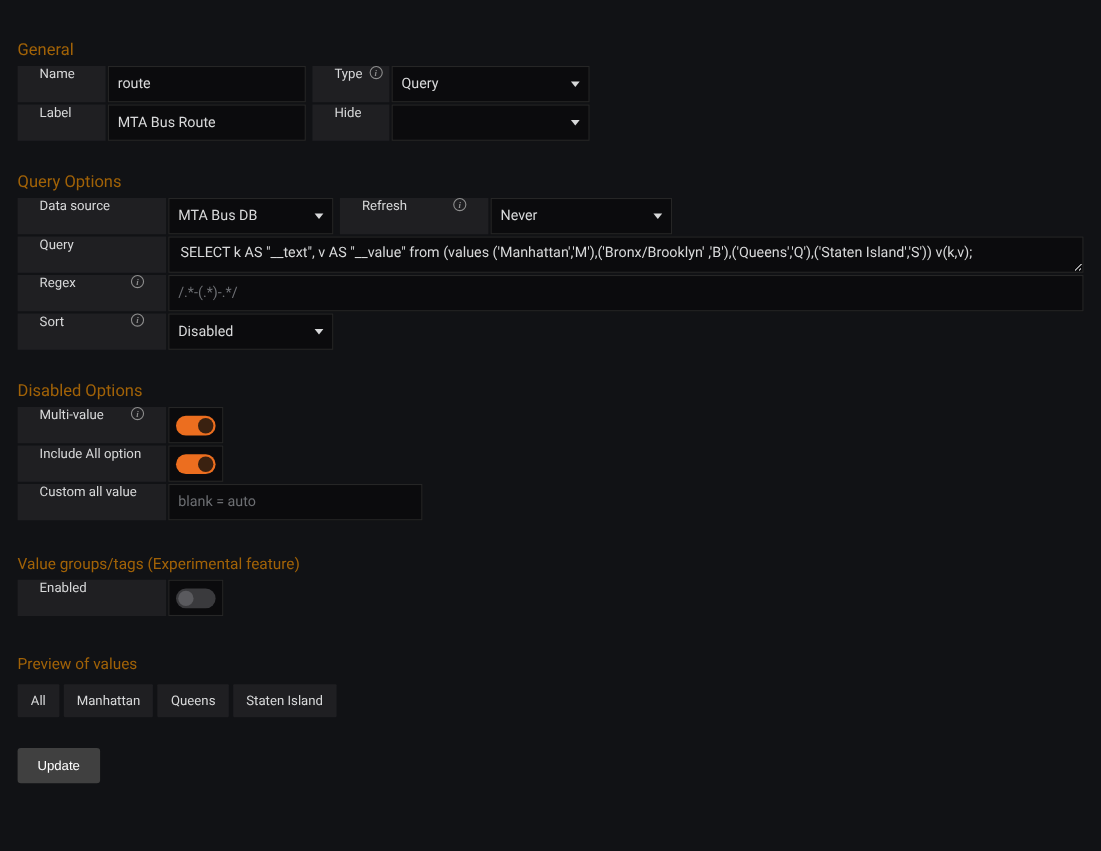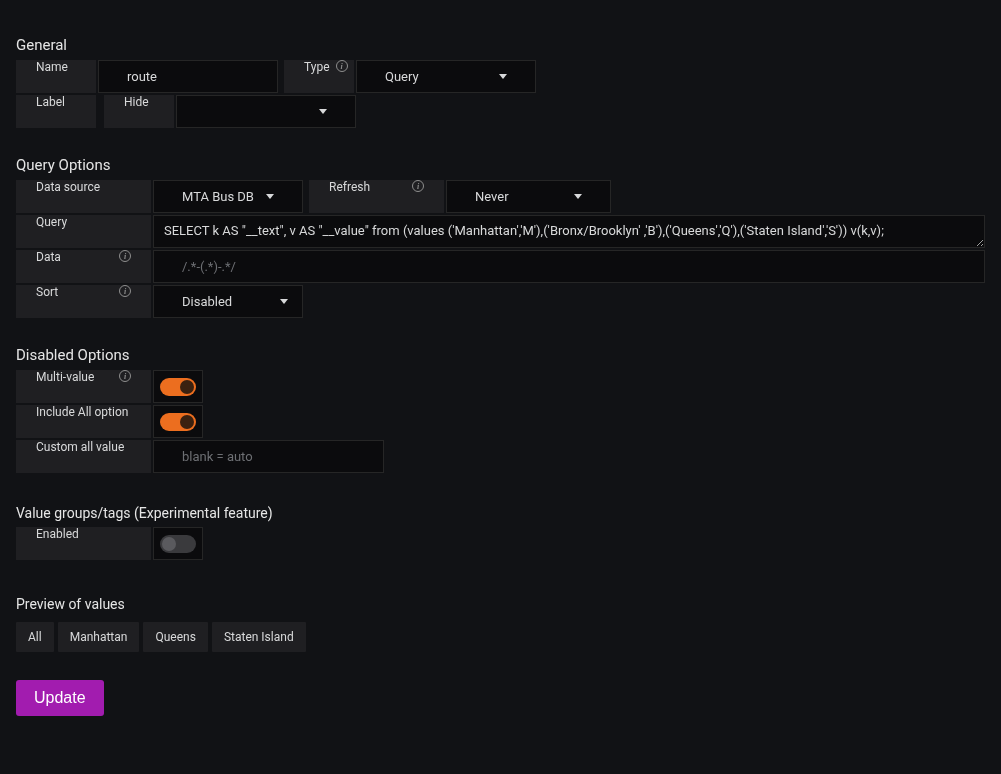--- a/index.html
+++ b/index.html
@@ -5,21 +5,21 @@
   * { box-sizing: border-box; margin: 0; padding: 0; }
   body {
     background: #111215;
     color: #d8d9da;
     font-family: -apple-system, BlinkMacSystemFont, "Segoe UI", Roboto, Helvetica, Arial, sans-serif;
     font-size: 13px;
     padding: 16px;
     width: 1001px;
   }
   .section-title {
-    color: #e5e5e5;
+    color: #a16207;
     font-size: 15px;
     font-weight: 400;
     margin-top: 20px;
     margin-bottom: 6px;
   }
   .section-title.large {
     font-size: 14px;
   }
   .row {
     display: flex;
@@ -39,21 +39,21 @@
   }
   .label-sm { width: 80px; }
   .label-md { width: 135px; }
   .label-type { width: 70px; }
 
   .text-input, .select-wrap, .textarea-wrap {
     background: #0b0b0d;
     border: 1px solid #262626;
     color: #d8d9da;
     height: 33px;
-    padding: 0 28px;
+    padding: 0 8px;
     font-size: 13px;
     font-family: inherit;
   }
   .text-input { outline: none; }
   .text-input::placeholder { color: #6d6f73; }
   .select-wrap {
     display: flex;
     align-items: center;
     justify-content: space-between;
     cursor: pointer;
@@ -123,25 +123,25 @@
   .chips { display: flex; flex-wrap: wrap; gap: 4px; margin-top: 10px; }
   .chip {
     background: #1f1f22;
     color: #d8d9da;
     font-size: 12px;
     padding: 8px 12px;
     border-radius: 1px;
   }
 
   .btn-update {
-    background: #a21caf;
+    background: #404040;
     color: #fff;
     border: none;
     padding: 9px 18px;
-    font-size: 16px;
+    font-size: 12px;
     border-radius: 3px;
     cursor: pointer;
     margin-top: 28px;
   }
 
   
   .w-name-input { width: 180px; }
   .w-label-input { width: 180px; }
   .w-type-select { width: 180px; }
   .w-hide-select { width: 180px; }
@@ -174,20 +174,21 @@
   <div class="select-wrap w-type-select">
     <span>Query</span>
     <span class="caret"></span>
   </div>
 </div>
 
 <div class="row">
   <div class="form-label label-sm">
     <span>Label</span>
   </div>
+  <input class="text-input w-label-input" value="MTA Bus Route" style="">
   <div style="width:6px"></div>
   <div class="form-label label-type">
     <span>Hide</span>
   </div>
   <div class="select-wrap w-hide-select">
     <span></span>
     <span class="caret"></span>
   </div>
 </div>
 
@@ -217,21 +218,21 @@
   <div class="form-label label-md">
     <span>Query</span>
   </div>
   <div class="textarea-wrap w-query-input" style="width:835px; resize:both;">
     <span>SELECT k AS "__text", v AS "__value" from (values ('Manhattan','M'),('Bronx/Brooklyn' ,'B'),('Queens','Q'),('Staten Island','S')) v(k,v);</span>
   </div>
 </div>
 
 <div class="row">
   <div class="form-label label-md">
-    <span>Data</span>
+    <span>Regex</span>
     <span class="info-icon"></span>
   </div>
   <input class="text-input w-regex-input" style="width: 835px;" placeholder="/.*-(.*)-.*/">
 </div>
 
 <div class="row">
   <div class="form-label label-md">
     <span>Sort</span>
     <span class="info-icon"></span>
   </div>

